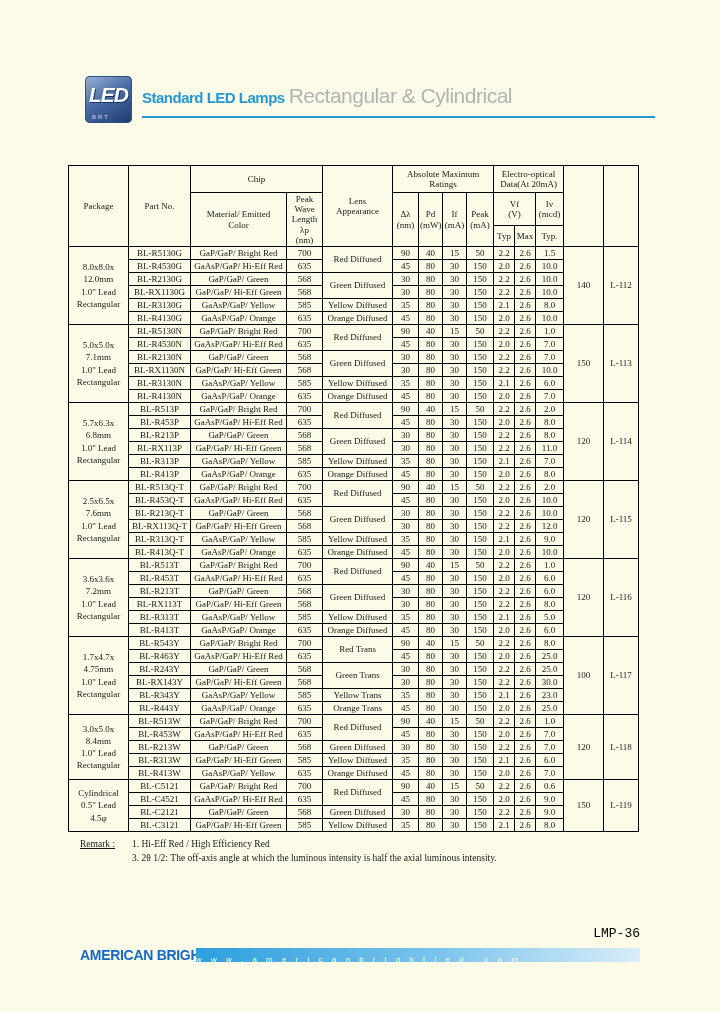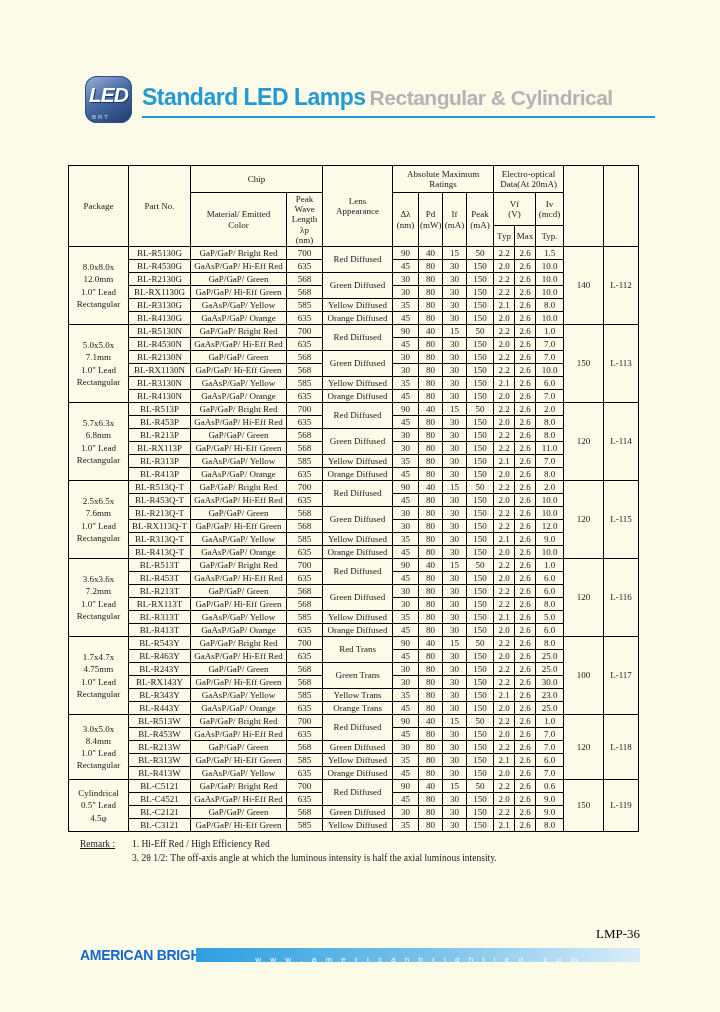--- a/index.html
+++ b/index.html
@@ -11,40 +11,40 @@
     position:relative;
     overflow:hidden;
   }
   .page{position:absolute;inset:0;}
 
   
   .hdr{position:absolute;left:85px;top:76px;height:50px;}
   .logo{
     position:absolute;left:0;top:0;width:47px;height:47px;
     background:linear-gradient(150deg,#9db3d2 0%,#4a6ca8 45%,#1b3a6d 100%);
-    border-radius:12px;
+    border-radius:5px;
     box-shadow:0 0 0 1px #2e4f86 inset;
   }
   .logo .led{
     position:absolute;left:4px;top:7px;
     color:#fff;font-family:"Liberation Sans",sans-serif;
     font-weight:bold;font-style:italic;font-size:21px;letter-spacing:-1px;
     text-shadow:1px 1px 0 #16325f;
   }
   .logo .brt{
     position:absolute;left:7px;bottom:3px;color:#cfd9ea;
     font-family:"Liberation Sans",sans-serif;font-size:6px;letter-spacing:2px;
   }
   .titlewrap{position:absolute;left:57px;top:8px;width:530px;white-space:nowrap;}
   .title{
     font-family:"Liberation Sans",sans-serif;font-weight:bold;
-    font-size:23px;color:#2599d6;letter-spacing:-0.5px;
+    font-size:15px;color:#2599d6;letter-spacing:-0.5px;
   }
   .subtitle{
-    font-family:"Liberation Sans",sans-serif;font-weight:bold;
+    font-family:"Liberation Sans",sans-serif;font-weight:normal;
     font-size:21px;color:#b3b3b3;letter-spacing:-0.5px;
   }
   .title-underline{
     position:absolute;left:57px;top:40px;width:513px;height:2px;background:#2599d6;
   }
 
   
   table.led{
     position:absolute;left:68px;top:165px;
     border-collapse:collapse;table-layout:fixed;width:570px;
@@ -68,31 +68,30 @@
 
   
   .remarks{position:absolute;left:80px;top:838px;font-size:9.5px;line-height:1.45;}
   .remarks .row{display:flex;}
   .remarks .label{width:52px;text-decoration:underline;}
   .remarks .lines div{white-space:nowrap;}
 
   
   .pagenum{
     position:absolute;right:80px;top:926px;
-    font-family:Liberation Serif, serif;font-size:13px;color:#000;
+    font-family:Liberation Mono, monospace;font-size:13px;color:#000;
   }
   .brand{
     position:absolute;left:80px;top:947px;
     font-family:"Liberation Sans",sans-serif;font-weight:bold;
     font-size:14px;color:#1568cb;letter-spacing:-0.3px;white-space:nowrap;
   }
   .webbar{
     position:absolute;left:196px;top:948px;width:444px;height:14px;
     background:linear-gradient(to right,#2d9fdf 0%,#7cc4ec 55%,#d9edf9 100%);
-    text-align:center;
   }
   .webbar span{
     font-family:"Liberation Sans",sans-serif;font-size:8px;color:#fff;
     letter-spacing:3.5px;line-height:14px;white-space:nowrap;
   }
   .footinfo{
     position:absolute;left:80px;top:966px;width:570px;
     font-family:"Liberation Sans",sans-serif;font-size:8.5px;color:#111;
     white-space:nowrap;
   }

